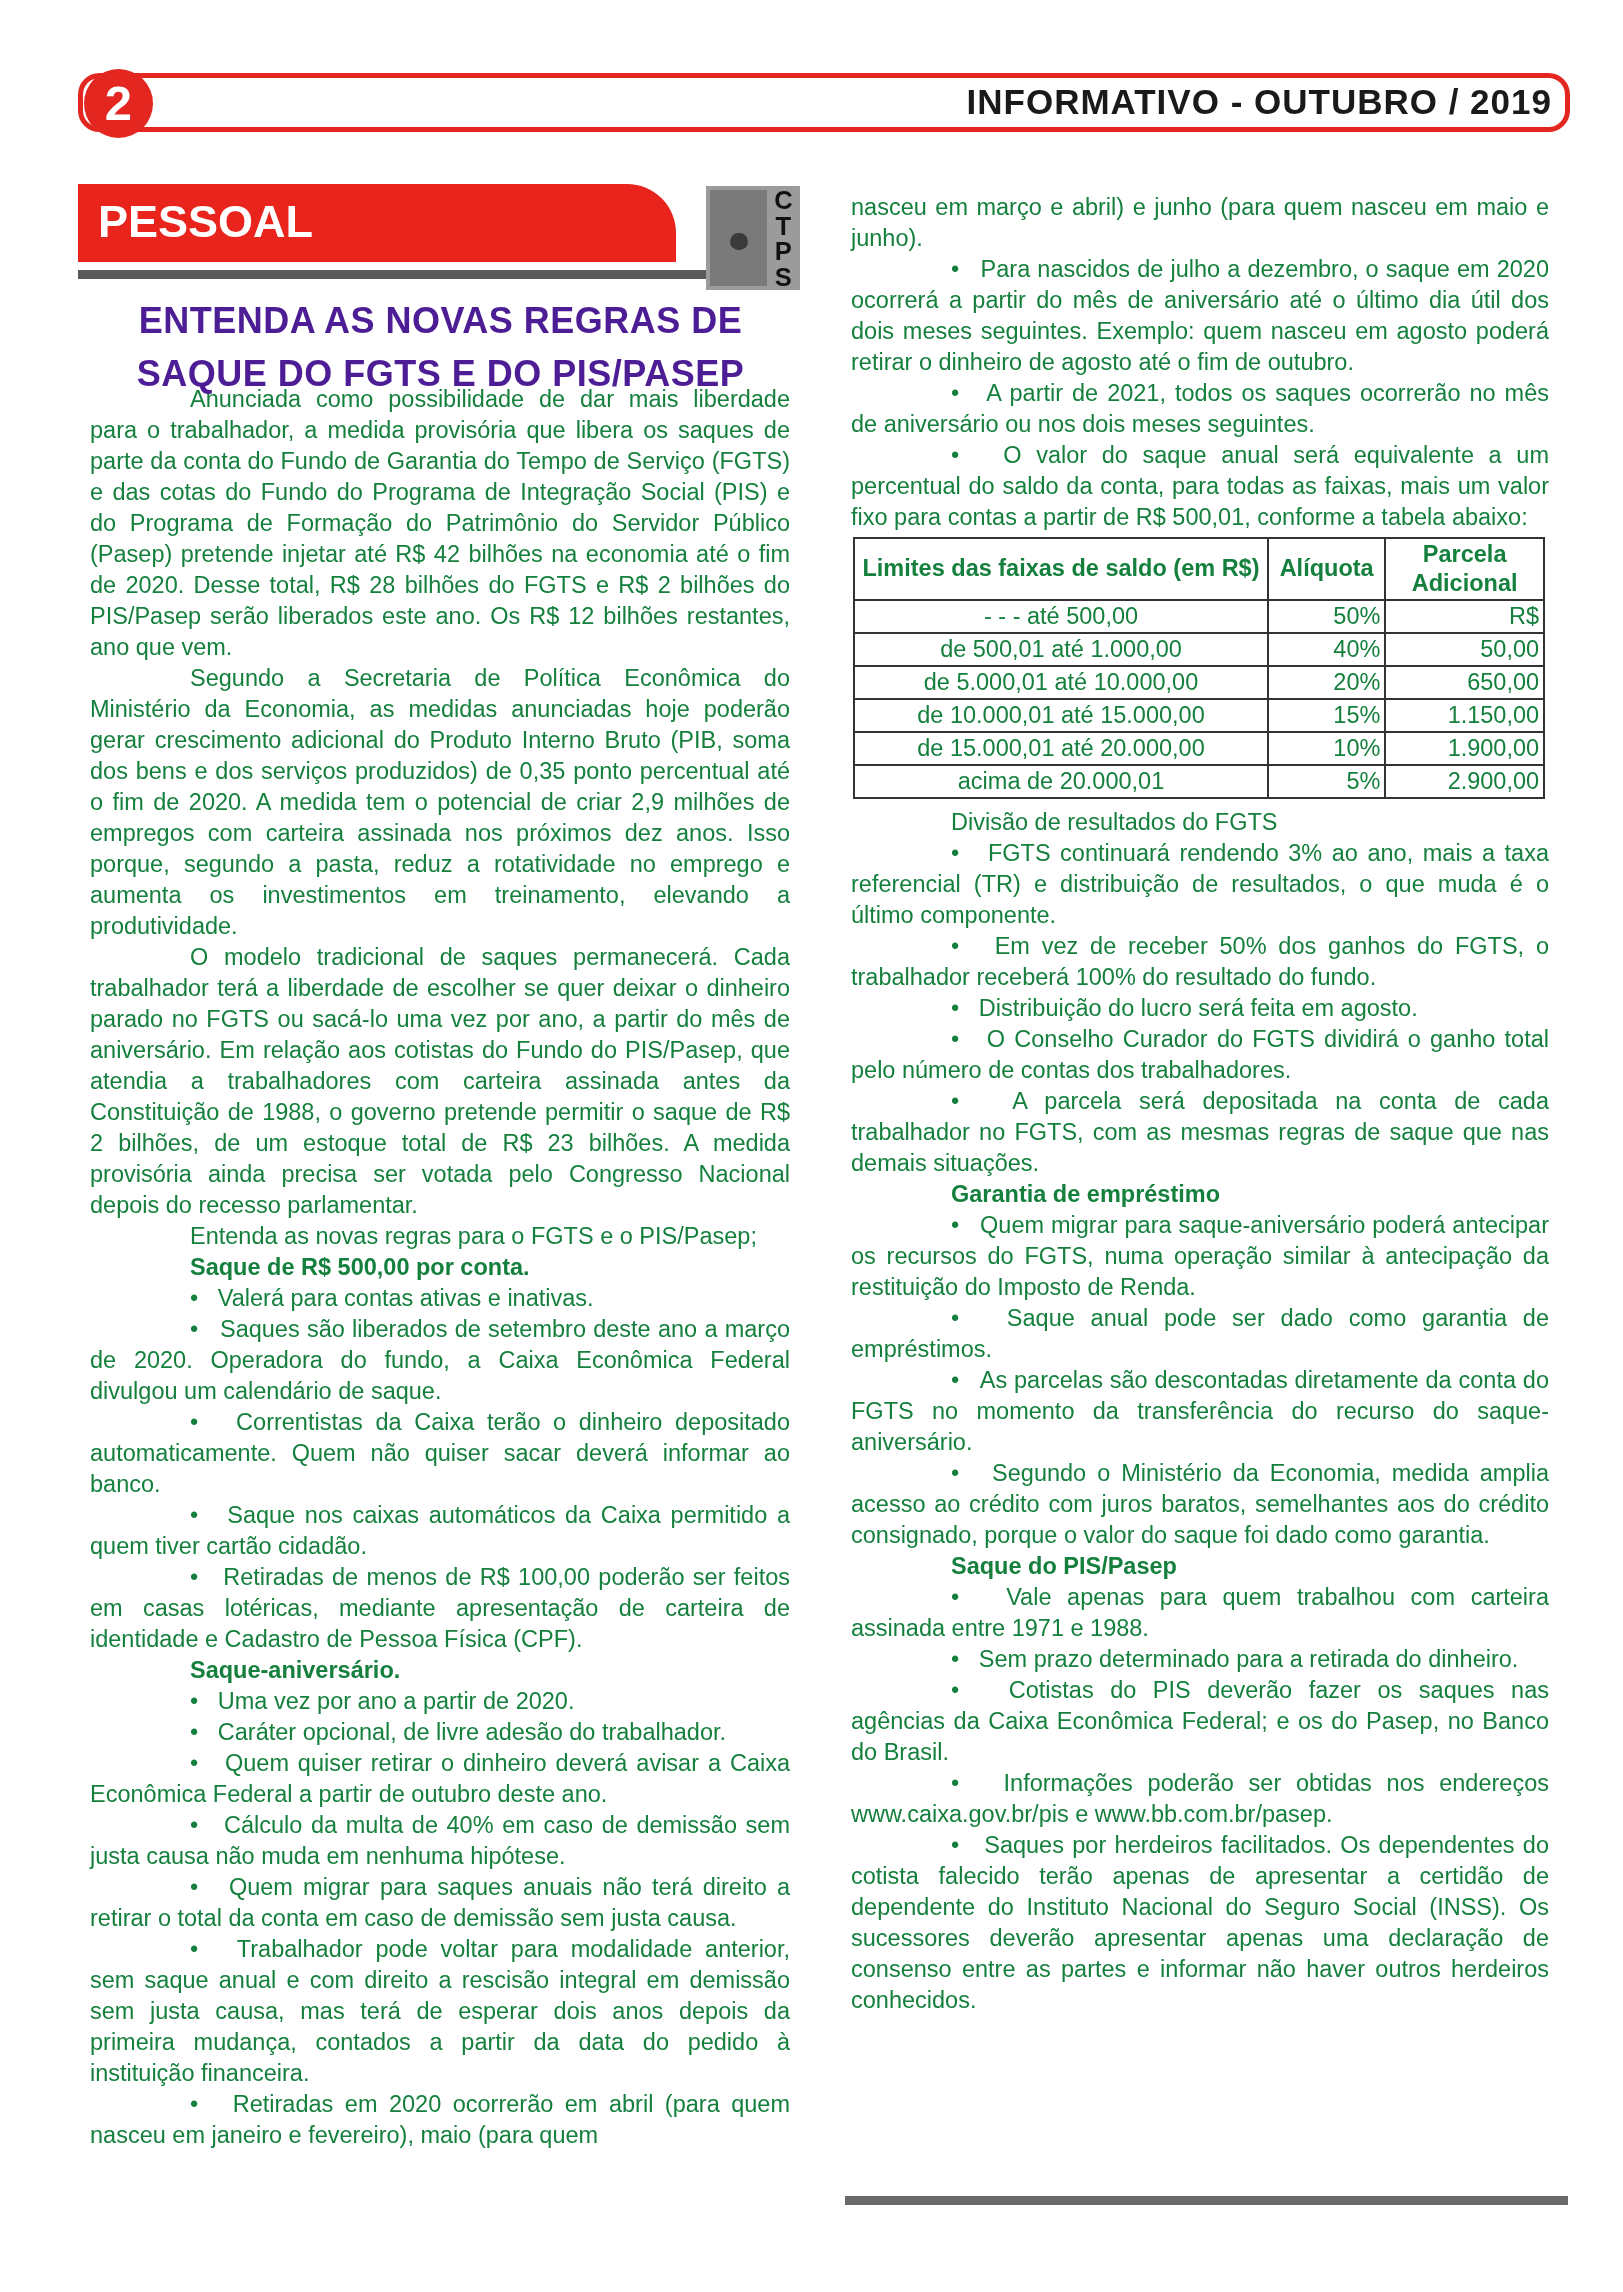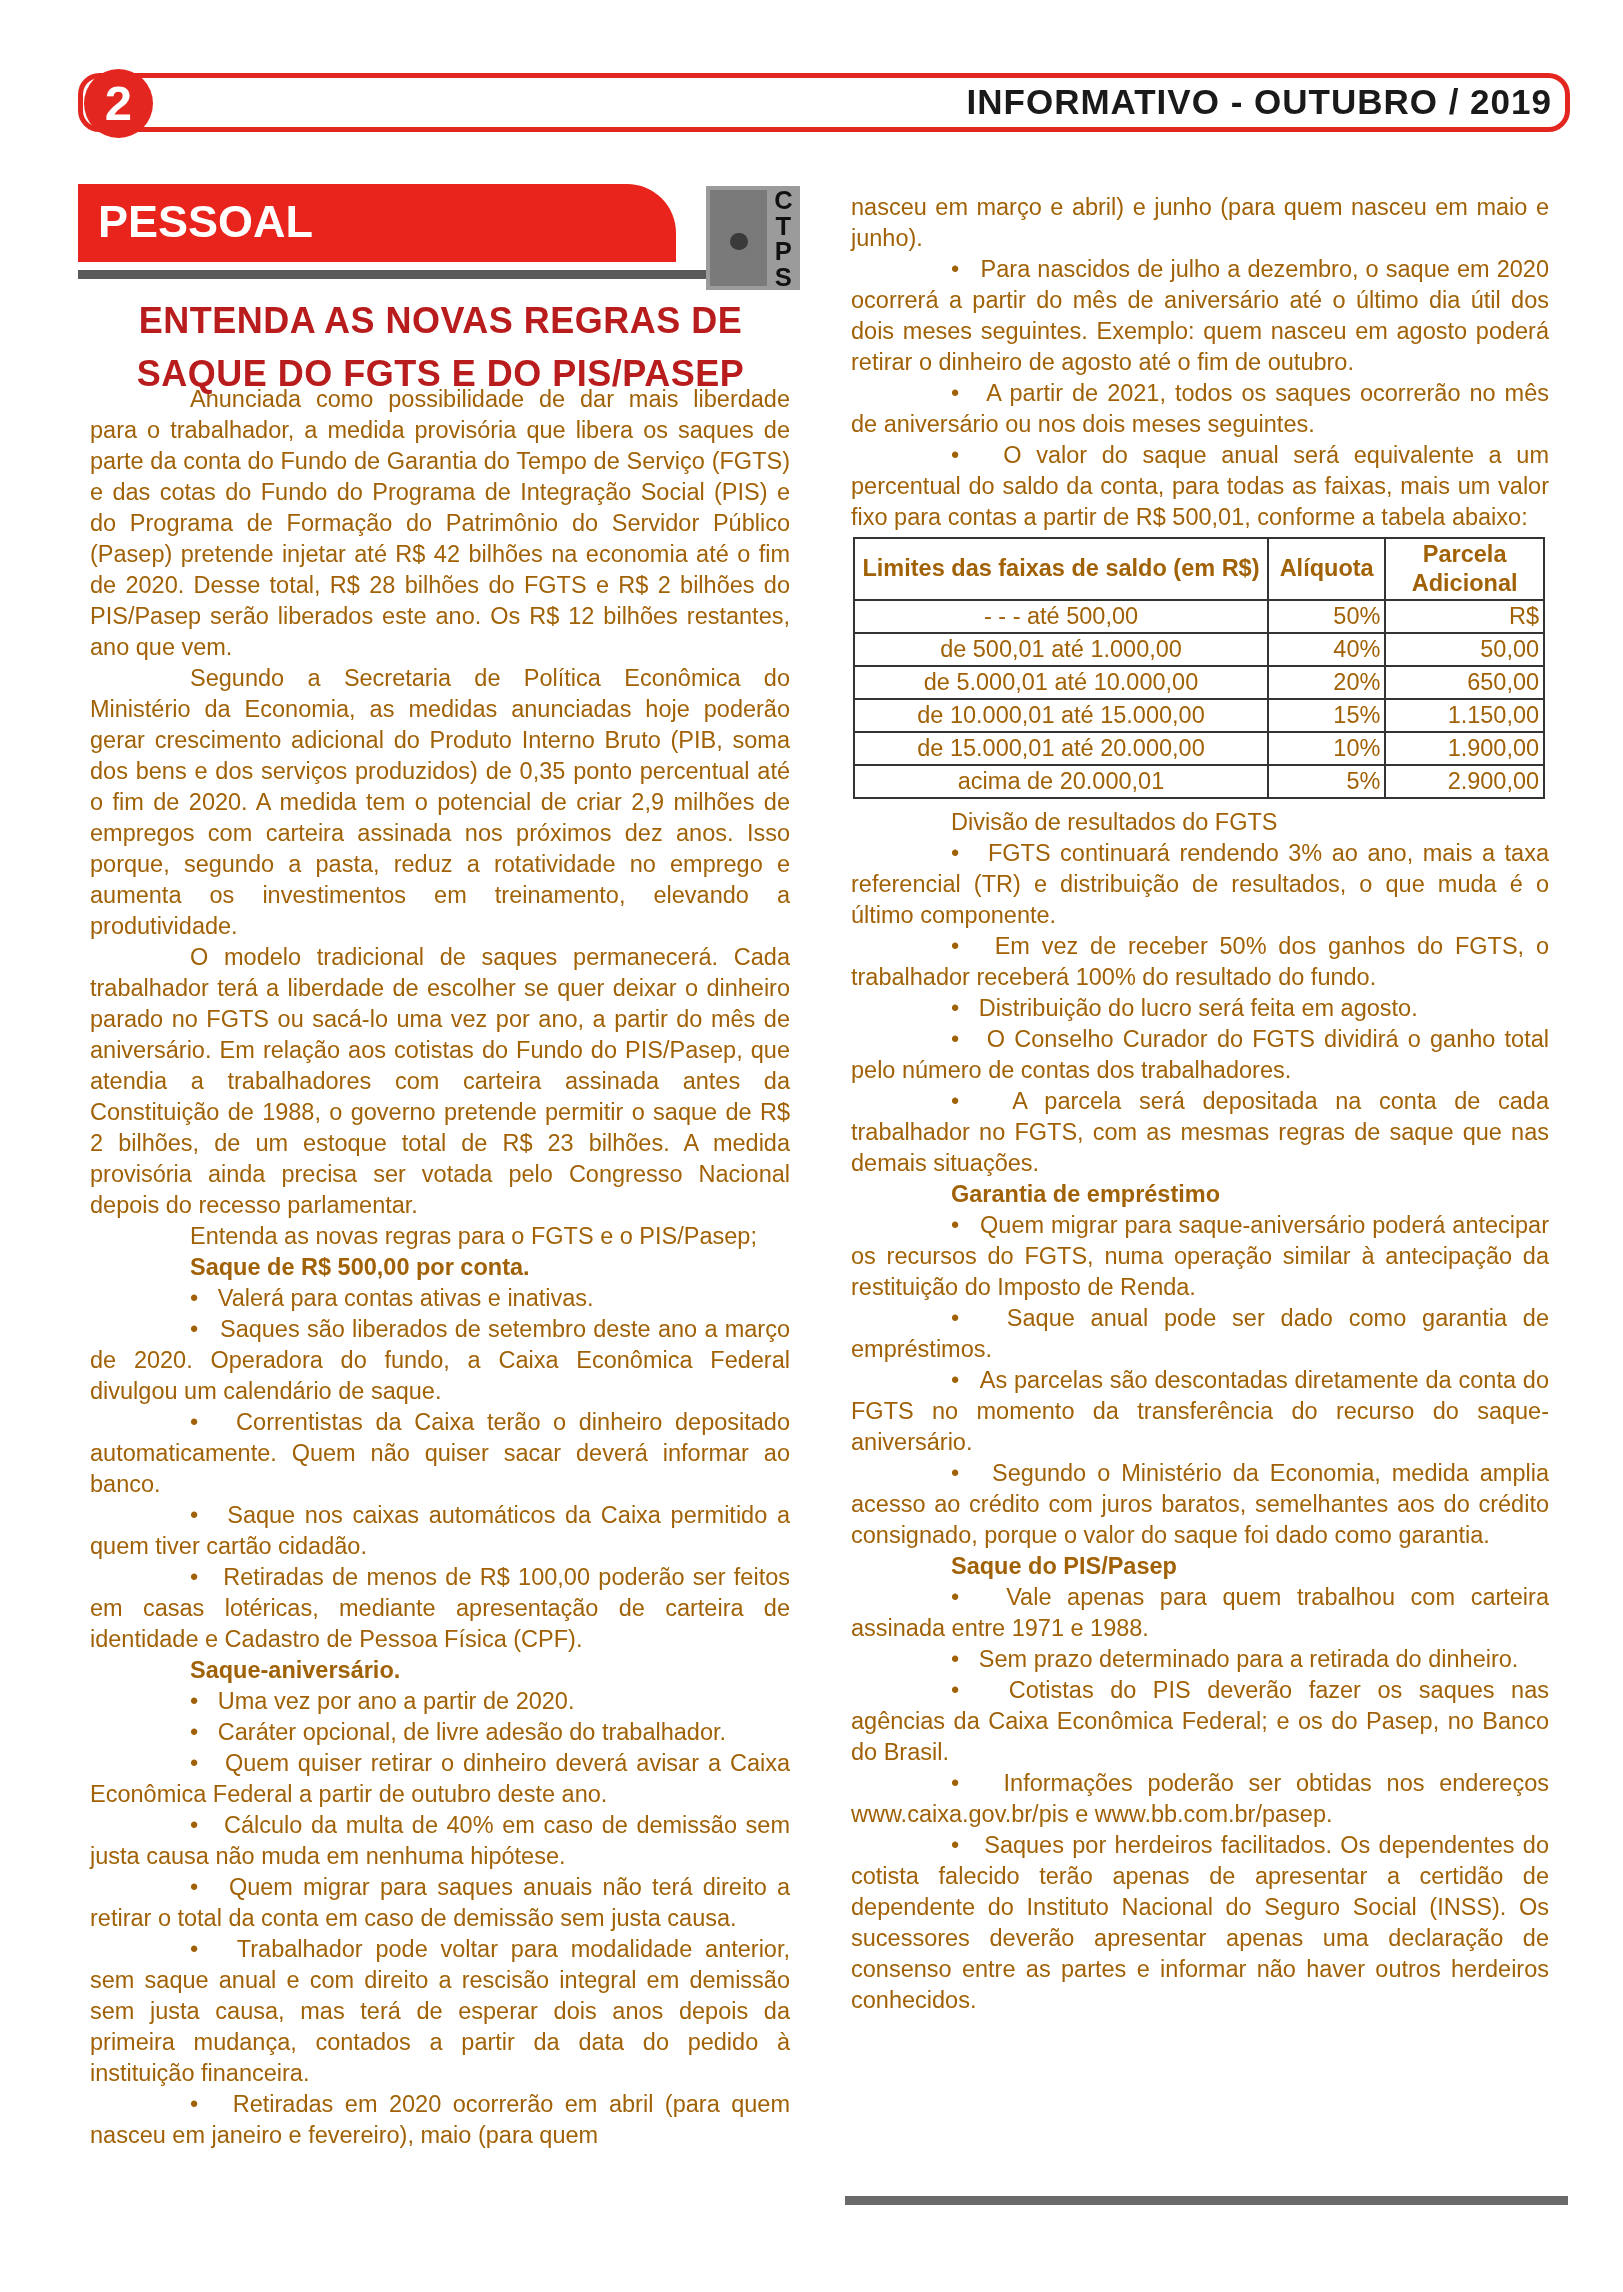--- a/index.html
+++ b/index.html
@@ -22,25 +22,25 @@
   .section-rule { position:absolute; left:78px; top:270px; width:647px; height:8.8px; background:#5a5a5a; }
 
   
   .ctps { position:absolute; left:706px; top:186px; width:94px; height:104px; background:#9b9b9b; }
   .ctps-card { position:absolute; left:3.9px; top:3.9px; width:57px; height:96px; background:#7a7a7a; }
   .ctps-seal { position:absolute; left:20.6px; top:43px; width:17.6px; height:17.6px; border-radius:50%; background:#3a3a3a; }
   .ctps-letters { position:absolute; right:3.9px; top:2px; width:25.5px; font-weight:bold; font-size:25.5px;
                   line-height:25.5px; color:#111; text-align:center; }
 
   
-  .headline { position:absolute; left:78px; top:294px; width:725px; text-align:center; color:#b91c1c;
+  .headline { position:absolute; left:78px; top:294px; width:725px; text-align:center; color:#4c1d95;
               font-weight:bold; font-size:36px; line-height:53px; letter-spacing:0.5px; }
 
   
-  .col { position:absolute; font-size:23.5px; line-height:31px; text-align:justify; color:#a16207; }
+  .col { position:absolute; font-size:23.5px; line-height:31px; text-align:justify; color:#15803d; }
   .col-left { left:90px; top:384px; width:700px; }
   .col-right { left:851px; top:192px; width:698px; }
   .col p { margin:0; }
   .indent { text-indent:100px; }
   .bullet::before { content:"•\00a0\00a0\00a0"; }
   .subhead { font-weight:bold; text-indent:100px; }
   .plain-sub { text-indent:100px; }
 
   
   table.faixas { border-collapse:collapse; width:692px; margin:3.9px 0 7.8px 2px; font-size:23.5px; line-height:29px;padding-left:32px; }

